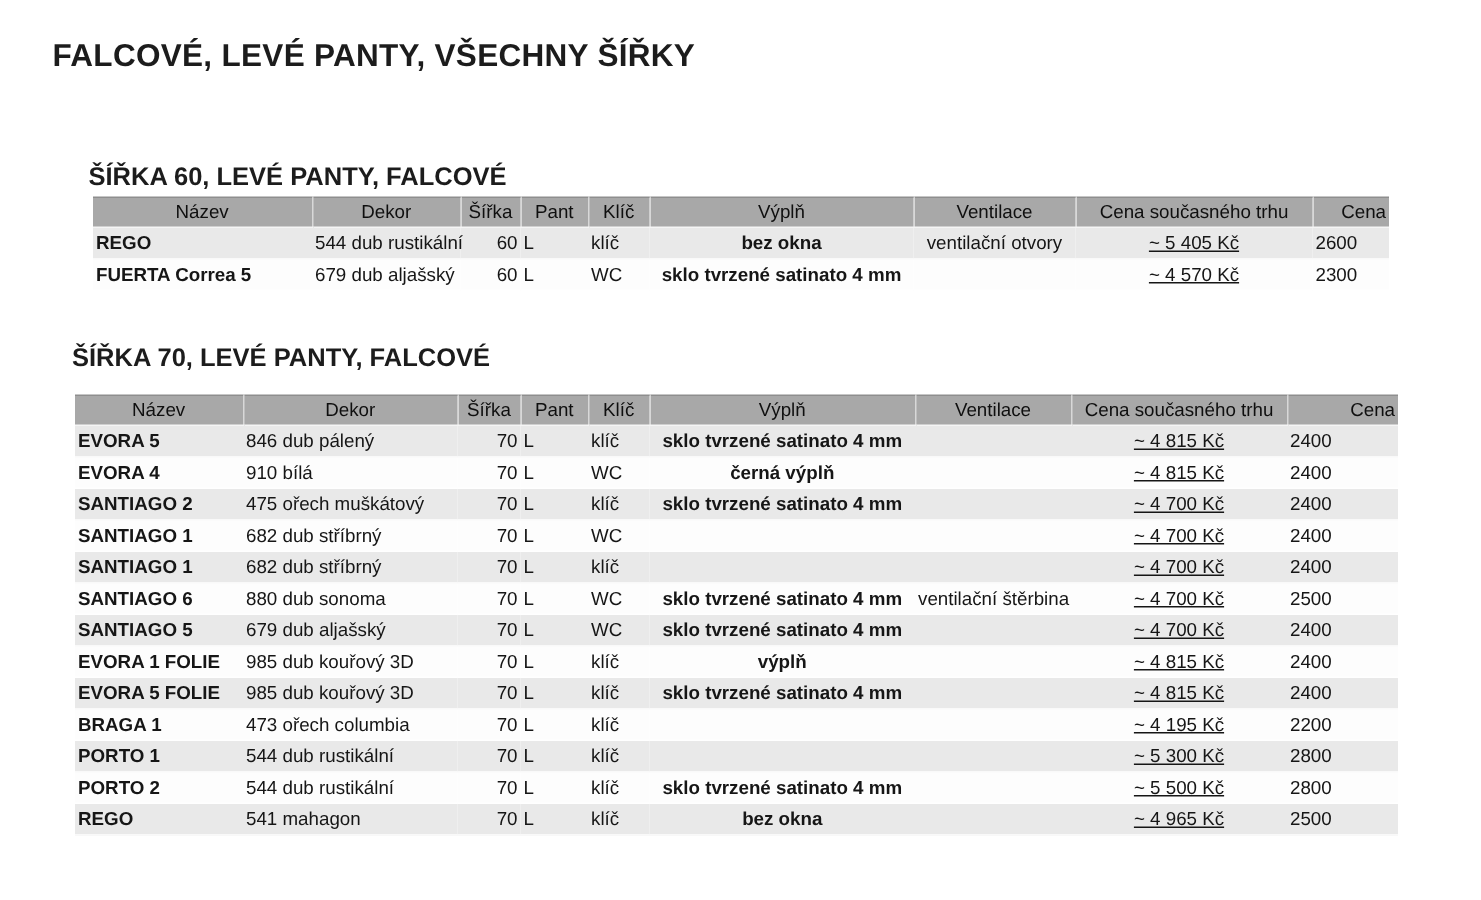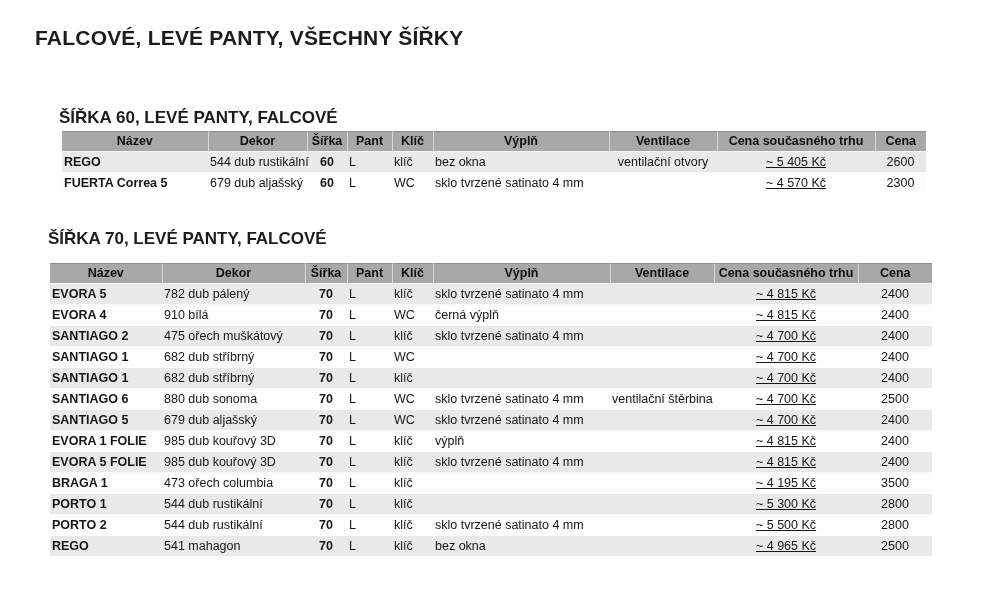--- a/index.html
+++ b/index.html
@@ -11,41 +11,41 @@
     font-size:21px; font-weight:700; color:#1c1c1c; letter-spacing:.2px; white-space:nowrap; }
   .section-title { position:absolute; font-size:17px; font-weight:700; color:#1c1c1c; white-space:nowrap; }
   .section-title.s1 { left:59px; top:95px;margin-top:13px; }
   .section-title.s2 { left:48px; top:229px; }
 
   table.price { position:absolute; border-collapse:collapse; table-layout:fixed;
     font-size:12.5px; line-height:1; border-bottom:1px solid #cfcfcf; }
   table.t60 { left:62px; top:131px; width:864px; }
   table.t70 { left:50px; top:263px; width:882px; }
 
-  table.price th { background:#a8a8a8; color:#0f0f0f; font-weight:700; font-size:12.5px;
+  table.price th { background:#a8a8a8; color:#0f0f0f; font-weight:400; font-size:12.5px;
     height:20px; text-align:center; border-top:1px solid #8e8e8e;
     border-right:1px solid rgba(255,255,255,.55); border-bottom:1px solid #f5f5f5;
     white-space:nowrap; overflow:visible; padding:0 2px; }
-  table.price th:last-child { border-right:none; }
+  table.price th:last-child { border-right:none;text-align:right; }
 
   table.price td { height:21px; vertical-align:middle; white-space:nowrap;
     overflow:visible; padding:0 2px; }
   table.price tbody tr:nth-child(odd) td { background:#e9e9e9; }
   table.price tbody tr:nth-child(even) td { background:#fdfdfd; }
   table.price tbody tr td { border-bottom:1px solid rgba(255,255,255,.7); }
 
   td.col-nazev { text-align:left; font-weight:700; padding-left:6px; }
   td.col-dekor { text-align:left; padding-left:4px; }
-  td.col-sirka { text-align:center; padding-right:9px;font-weight:bold; }
+  td.col-sirka { text-align:right; padding-right:9px; }
   td.col-pant  { text-align:left; padding-left:10px; }
   td.col-klic  { text-align:left; padding-left:8px; }
-  td.col-vypln { text-align:left; padding-left:6px; }
+  td.col-vypln { text-align:center; padding-left:6px;font-weight:bold; }
   td.col-ventilace { text-align:center; }
   td.col-cena-trhu { text-align:center;text-decoration:underline; }
-  td.col-cena { text-align:center; }
+  td.col-cena { text-align:left; }
 </style>
 </head>
 <body>
 
 <div class="page">
 
   <div class="page-title">FALCOVÉ, LEVÉ PANTY, VŠECHNY ŠÍŘKY</div>
 
   <div class="section-title s1">ŠÍŘKA 60, LEVÉ PANTY, FALCOVÉ</div>
 
@@ -123,21 +123,21 @@
           <th>Klíč</th>
           <th>Výplň</th>
           <th>Ventilace</th>
           <th>Cena současného trhu</th>
           <th>Cena</th>
         </tr>
       </thead>
     <tbody>
         <tr>
           <td class="col-nazev">EVORA 5</td>
-          <td class="col-dekor">782 dub pálený</td>
+          <td class="col-dekor">846 dub pálený</td>
           <td class="col-sirka">70</td>
           <td class="col-pant">L</td>
           <td class="col-klic">klíč</td>
           <td class="col-vypln">sklo tvrzené satinato 4 mm</td>
           <td class="col-ventilace"></td>
           <td class="col-cena-trhu">~ 4 815 Kč</td>
           <td class="col-cena">2400</td>
         </tr>
         <tr>
           <td class="col-nazev">EVORA 4</td>
@@ -229,21 +229,21 @@
         </tr>
         <tr>
           <td class="col-nazev">BRAGA 1</td>
           <td class="col-dekor">473 ořech columbia</td>
           <td class="col-sirka">70</td>
           <td class="col-pant">L</td>
           <td class="col-klic">klíč</td>
           <td class="col-vypln"></td>
           <td class="col-ventilace"></td>
           <td class="col-cena-trhu">~ 4 195 Kč</td>
-          <td class="col-cena">3500</td>
+          <td class="col-cena">2200</td>
         </tr>
         <tr>
           <td class="col-nazev">PORTO 1</td>
           <td class="col-dekor">544 dub rustikální</td>
           <td class="col-sirka">70</td>
           <td class="col-pant">L</td>
           <td class="col-klic">klíč</td>
           <td class="col-vypln"></td>
           <td class="col-ventilace"></td>
           <td class="col-cena-trhu">~ 5 300 Kč</td>

